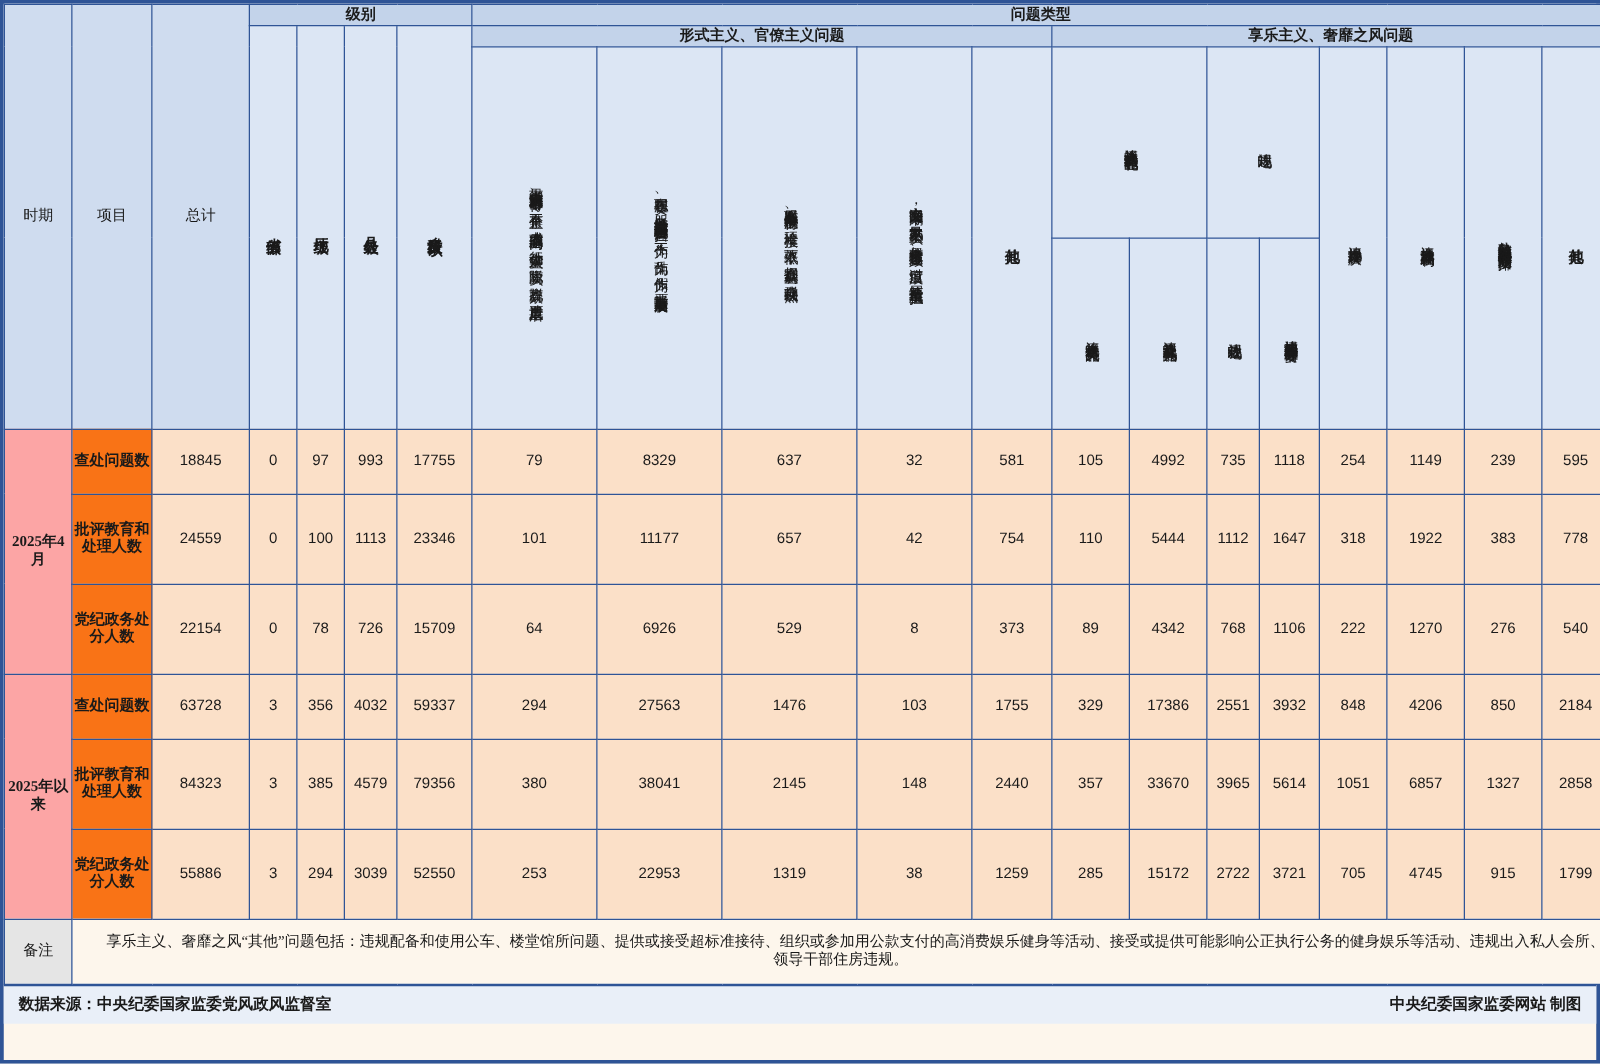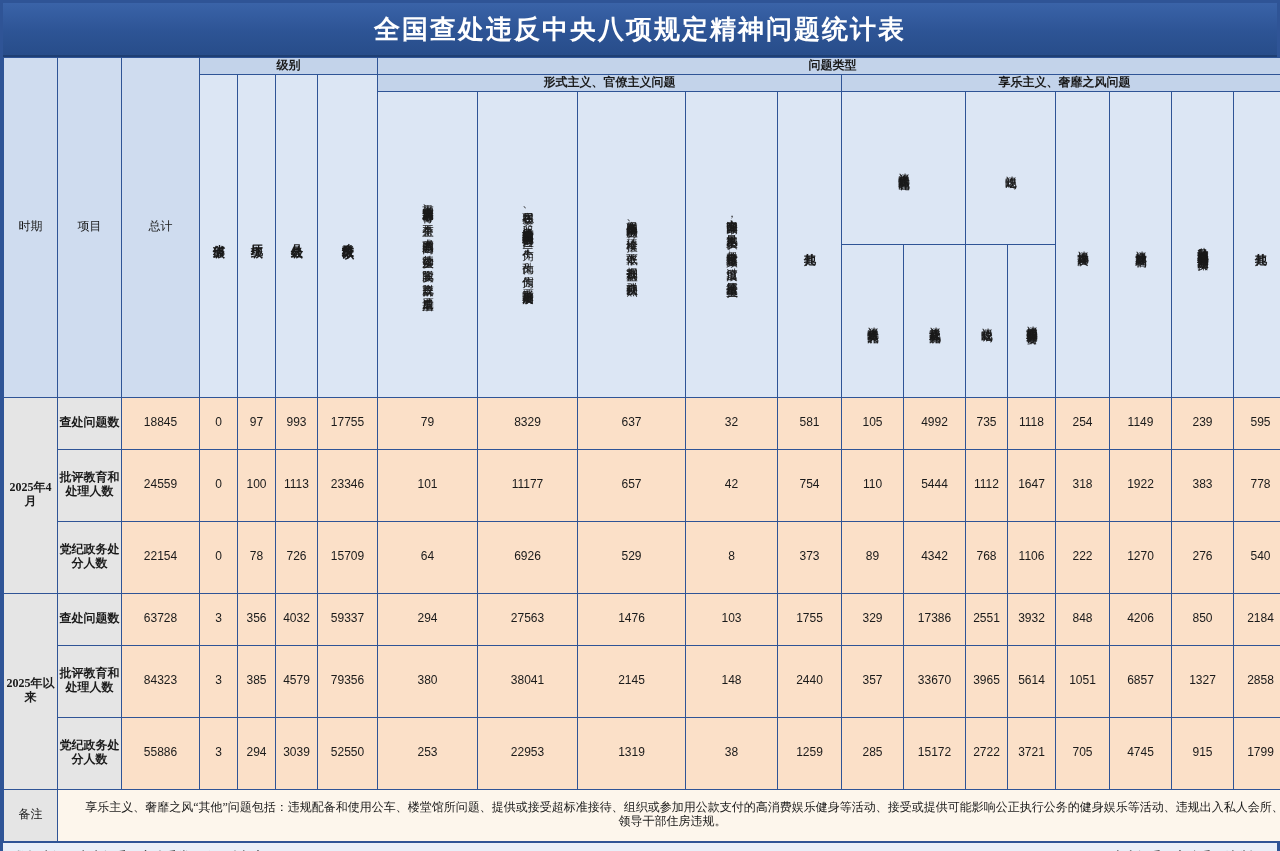--- a/index.html
+++ b/index.html
@@ -99,27 +99,27 @@
   }
   .vtext-wrap.mid {
     height: 190px;
   }
   .data {
     background: #fbe0c8;
     font-size: 12.5px;
     font-family: "Liberation Sans", sans-serif;
   }
   .rowlabel {
-    background: #e5e5e5;
+    background: #f97316;
     font-size: 12.5px;
     font-weight: bold;
     line-height: 1.35;
   }
   .periodlabel {
-    background: #e5e5e5;
+    background: #fca5a5;
     font-size: 12.5px;
     font-weight: bold;
     line-height: 1.35;
   }
   .note-label {
     background: #e5e5e5;
     font-weight: normal;
     font-size: 13px;
   }
   .note-body {
@@ -141,21 +141,20 @@
     font-weight: bold;
     color: #1a1a1a;
     border-top: 1px solid #2f5496;
   }
 </style>
 </head>
 <body>
 
 <div id="page">
 
-  <div class="title-bar">全国查处违反中央八项规定精神问题统计表</div>
 
   <table class="main">
     <colgroup>
       <col style="width:54px">
       <col style="width:64px">
       <col style="width:78px">
       <col style="width:38px">
       <col style="width:38px">
       <col style="width:42px">
       <col style="width:60px">

